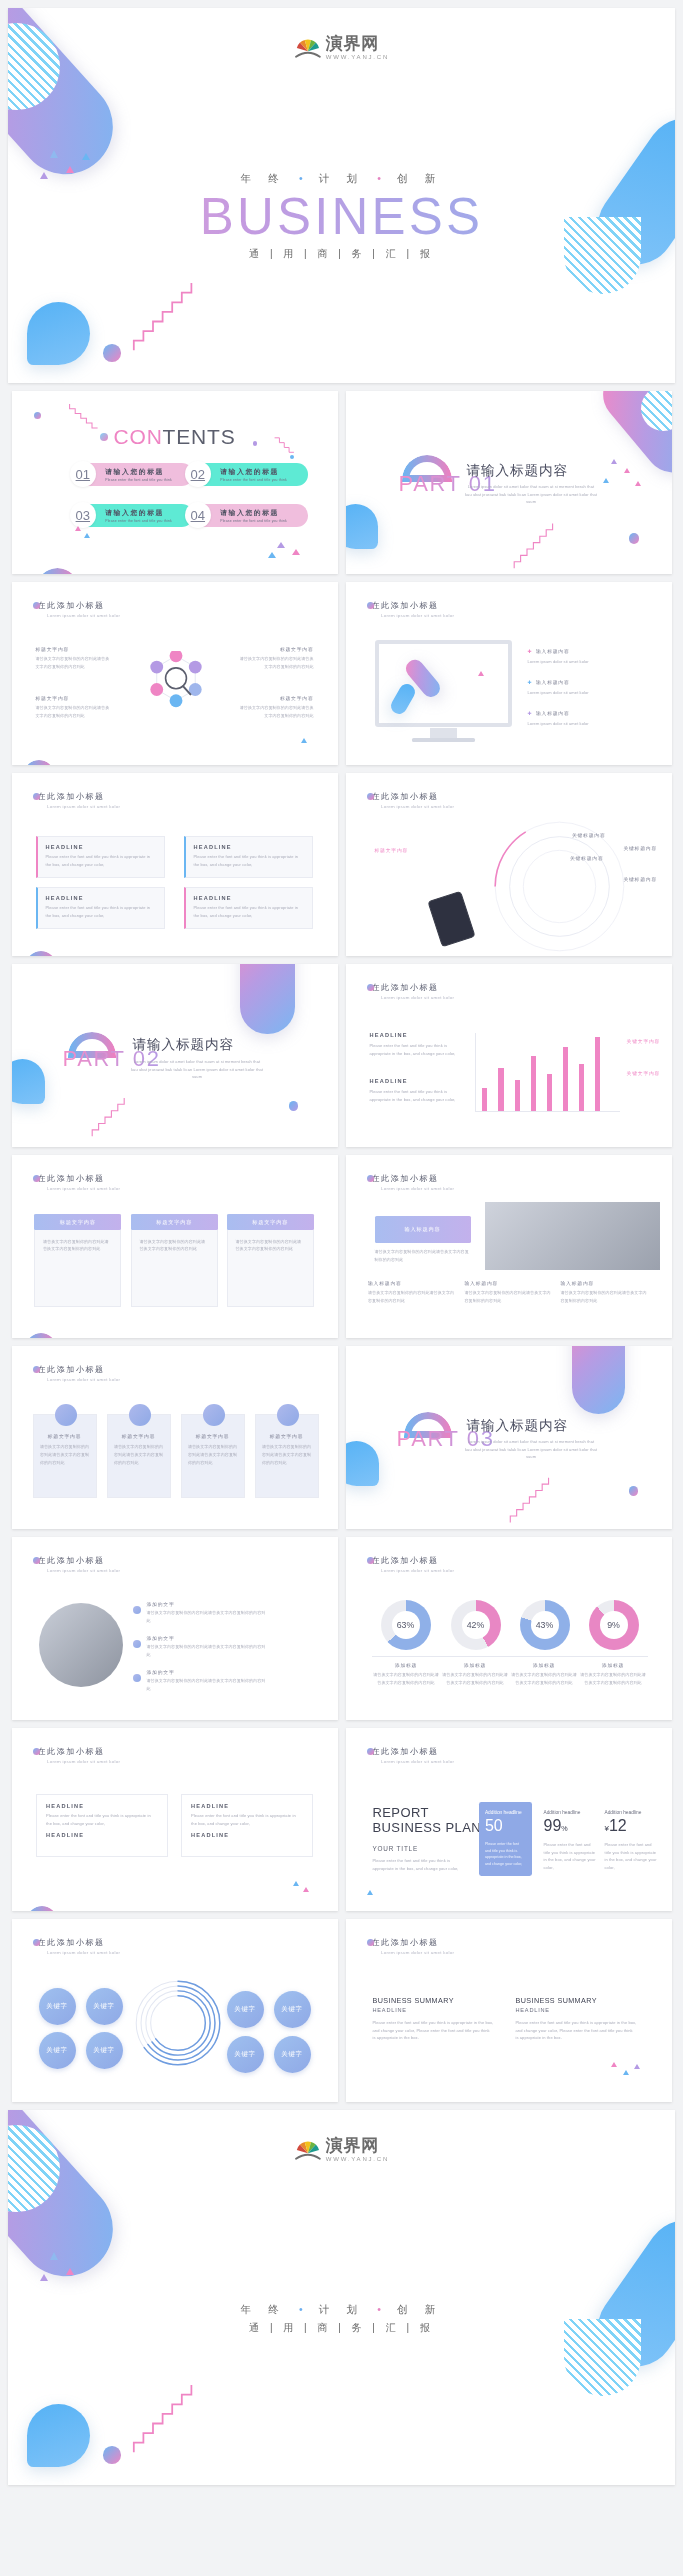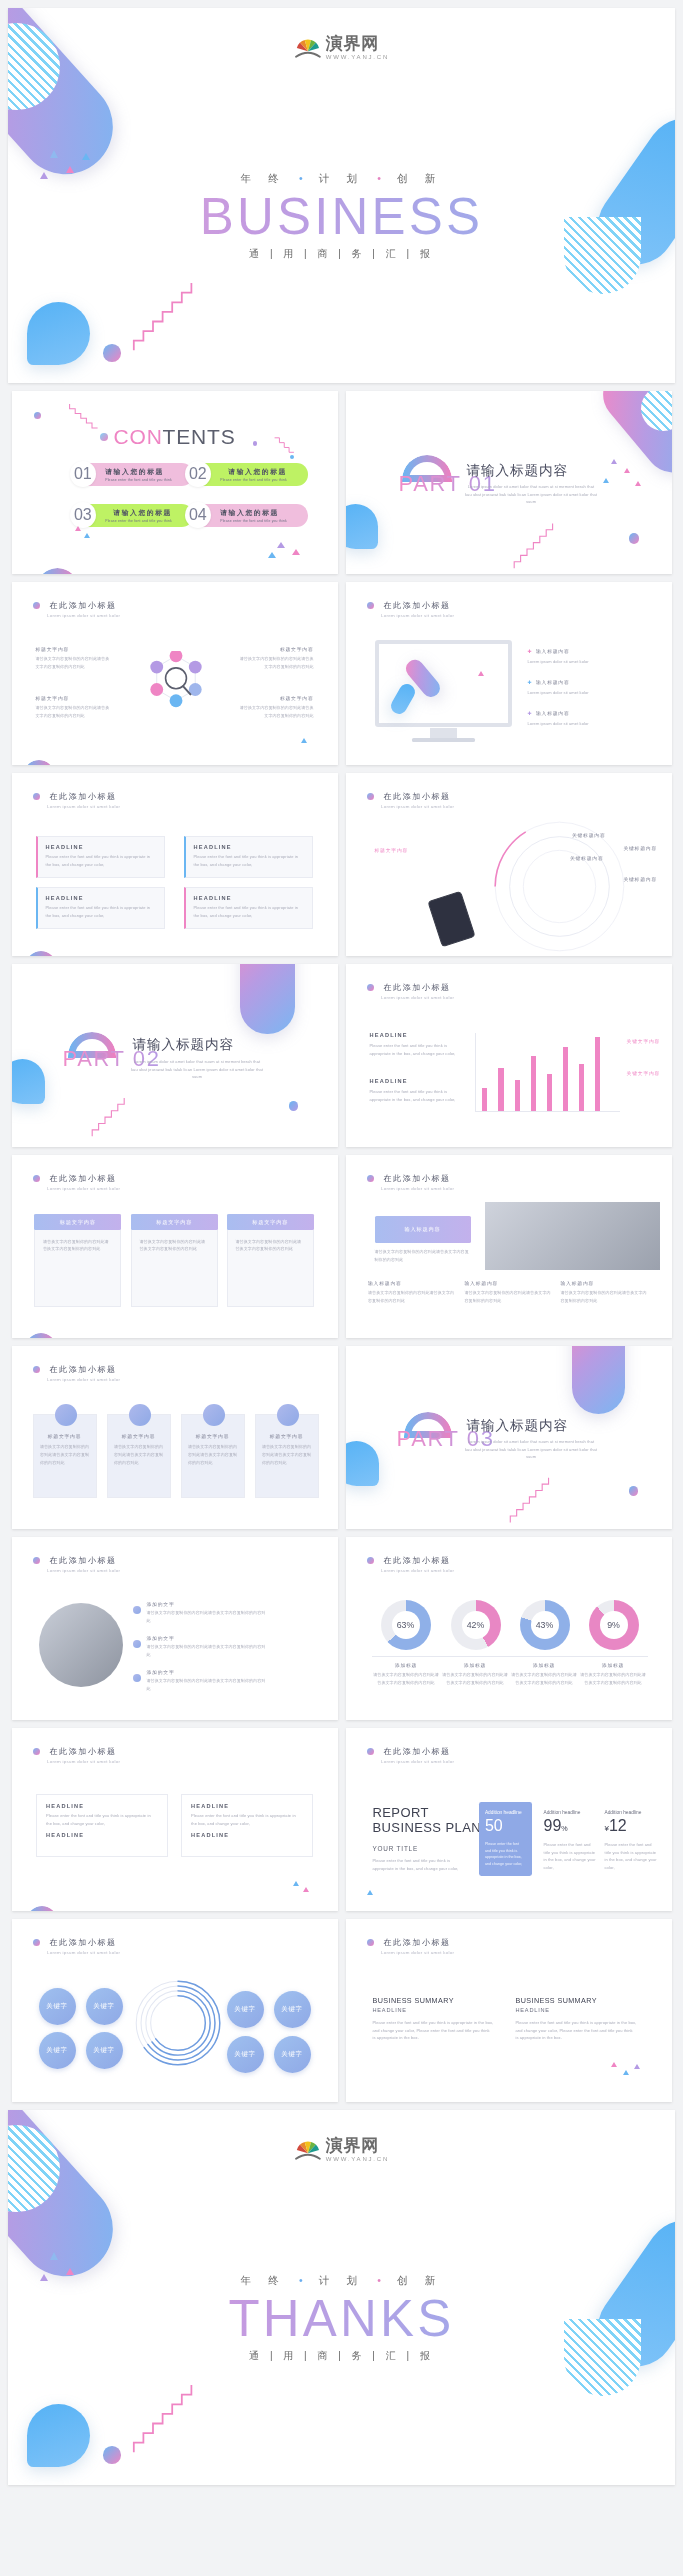--- a/index.html
+++ b/index.html
@@ -81,45 +81,45 @@
     width:326px; height:183px;
     background:#fff; overflow:hidden;
     box-shadow:0 0.8px 2.4px rgba(0,0,0,.10);
     flex:0 0 auto;
   }
 
   
   .mini-head { position:absolute; left:21px; top:17.7px; }
   .mini-head .bullet { position:absolute; left:0; top:2.4px; width:7.2px;height:7.2px;border-radius:50%;
     background:linear-gradient(135deg,#7cb6f2,#f07fbf); }
-  .mini-head .t { margin-left:17px; font-size:8px; color:#55586b; letter-spacing:1.6px; }
+  .mini-head .t { margin-left:5px; font-size:8px; color:#55586b; letter-spacing:1.6px; }
   .mini-head .s { margin-left:14.5px; font-size:4.4px; color:#b4b6c4; letter-spacing:0.3px; margin-top:2.4px; }
 
   .sec-title { font-size:13.7px; color:#4a4d60; letter-spacing:0.8px; }
   .part-label {
     font-size:22px; letter-spacing:1.6px;
     background:linear-gradient(90deg,#f08cc8,#b49ae4);
     -webkit-background-clip:text;background-clip:text;
     -webkit-text-fill-color:transparent;color:transparent;
   }
   .body-mini { font-size:4px; color:#a9abb9; line-height:1.9; letter-spacing:0.1px; }
 
   
   .contents-title { font-size:21px; letter-spacing:0.8px; text-align:center; }
   .contents-title .c1 { color:#ef85c4; }
   .contents-title .c2 { color:#5b5e6d; }
   .pill {
     position:absolute; height:22.5px; width:105px; border-radius:0 11.3px 11.3px 0;
     display:flex; align-items:center;
   }
   .pill.pink { background:#f0bedd; }
-  .pill.blue { background:#bef264;text-align:right; }
+  .pill.blue { background:#5eead4; }
   .pill .num { position:absolute; left:-17.7px; top:-1.6px; width:26px;height:26px;border-radius:50%;
     background:#fff; display:flex;align-items:center;justify-content:center;
-    font-size:16px; color:#7d8196; box-shadow:0 0.8px 2.4px rgba(0,0,0,.08); }
+    font-size:13px; color:#7d8196; box-shadow:0 0.8px 2.4px rgba(0,0,0,.08);text-decoration:underline; }
   .pill .ptxt { margin-left:17.7px; }
   .pill .ph { font-size:6.8px; color:#4f5263; letter-spacing:1.6px; font-weight:600;}
   .pill .pp { font-size:3.4px; color:#6d7083; letter-spacing:0.2px; margin-top:0.8px;}
 
   
   .box { position:absolute; background:#f7f8fb; border:0.8px solid #e9ebf2; }
   .hdrbar { position:absolute; background:linear-gradient(90deg,#a9bdf0,#c3b1ec); border-radius:1.6px;
             display:flex;align-items:center;justify-content:center;color:#fff;font-size:5.2px;letter-spacing:0.8px;}
   .labeltiny { font-size:4.8px; color:#7e8194; letter-spacing:0.8px; }
   .donut { position:absolute; border-radius:50%; }
@@ -732,19 +732,18 @@
     </div>
 
     <div class="hero-center" style="margin-top:21px;">
       <div class="eyebrow">
         <span>年  终</span>
         <span class="dotb">&nbsp;•&nbsp;&nbsp;</span>
         <span>计  划</span>
         <span class="dotp">&nbsp;•&nbsp;&nbsp;</span>
         <span>创  新</span>
       </div>
-      <div class="bigtitle">THANKS</div>
       <div class="subline">通 | 用 | 商 | 务 | 汇 | 报</div>
     </div>
   </div>
 
 </div>
 
 
 </body></html>

